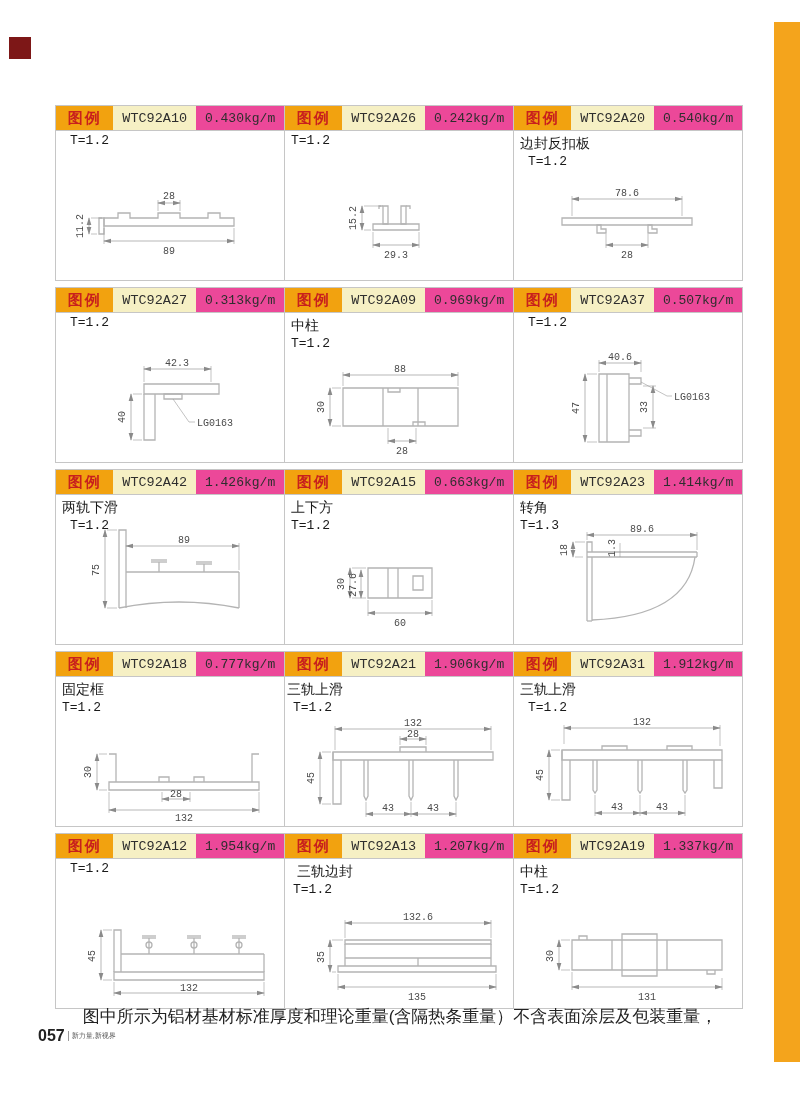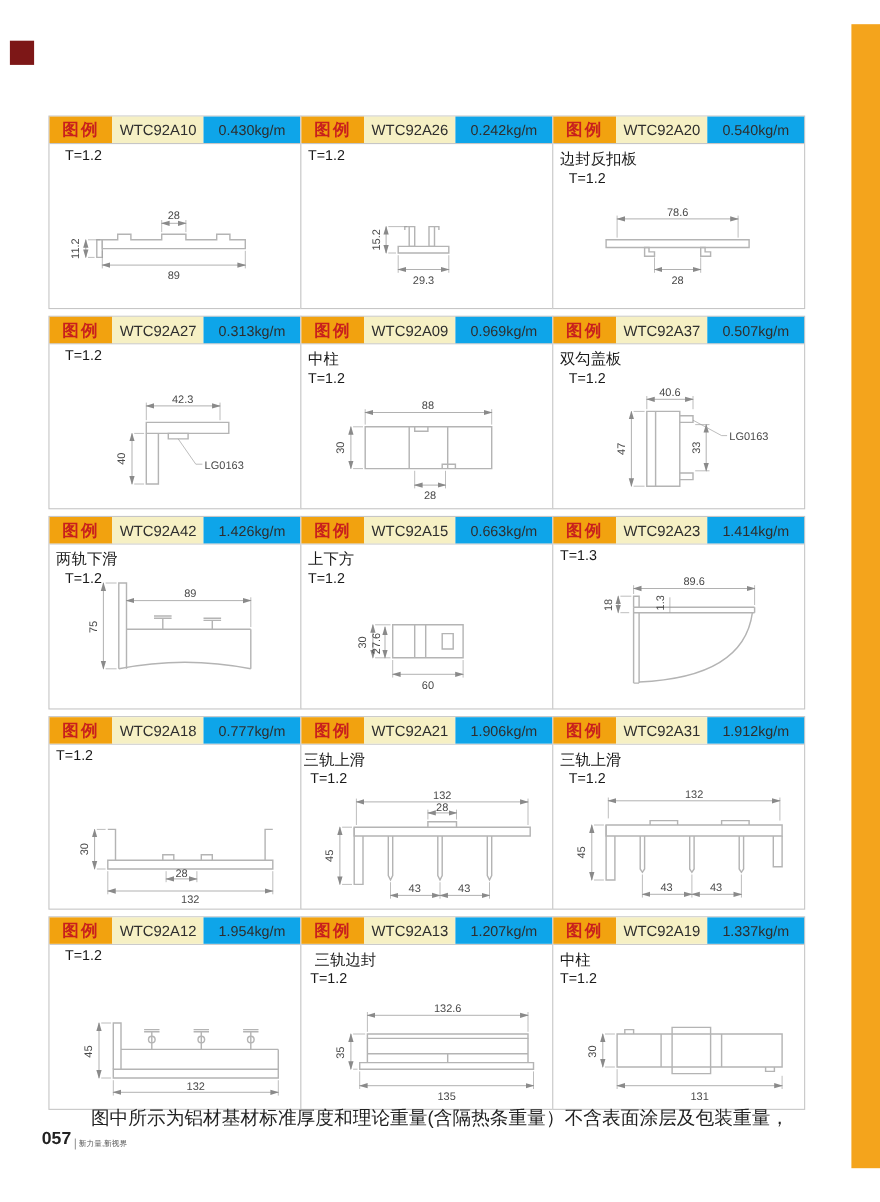--- a/index.html
+++ b/index.html
@@ -1,42 +1,42 @@
 <!DOCTYPE html>
 <html><head>
 <meta charset="utf-8">
 <style>
   html,body{margin:0;padding:0;background:#ffffff;}
   .page{position:relative;width:800px;height:1093px;background:#ffffff;overflow:hidden;
         font-family:"Liberation Sans","DejaVu Sans",sans-serif;color:#1a1a1a;}
   .brand-mark{position:absolute;left:9px;top:37px;width:22px;height:22px;background:#7d1717;}
   .edge-band{position:absolute;right:0;top:22px;width:26px;height:1040px;background:#f4a41c;}
-  .grid{position:absolute;left:44px;top:105px;width:692px;}
+  .grid{position:absolute;left:55px;top:105px;width:692px;font-family:Liberation Mono, monospace;}
   .row{display:flex;margin-bottom:6px;}
   .cell{width:230px;height:176px;border:1px solid #c6c6c6;box-sizing:border-box;
         background:#fff;position:relative;}
   .cell + .cell{margin-left:-1px;}
   .cell-header{display:flex;height:24px;border-bottom:1px solid #c6c6c6;}
   .legend-box{width:58px;background:#f2a20f;color:#c8201d;font-weight:bold;font-size:15px;
         display:flex;align-items:center;justify-content:center;letter-spacing:2px;}
   .code-box{width:84px;background:#f6f0c4;color:#2e2e2e;font-size:13.5px;
         display:flex;align-items:center;justify-content:center;text-align:center;}
-  .weight-box{width:89px;background:#0ea5e9;color:#2e2e2e;font-size:13px;
+  .weight-box{width:89px;background:#ec4899;color:#2e2e2e;font-size:13px;
         display:flex;align-items:center;justify-content:center;}
   .pname{margin:5px 0 0 6px;font-size:14px;line-height:16px;}
   .pthk{margin:2px 0 0 14px;font-size:13px;}
   .drawing{position:absolute;left:3px;top:58px;width:220px;height:112px;}
   .p{fill:none;stroke:#b4b4b4;stroke-width:1.3;}
   .d{stroke:#9a9a9a;stroke-width:0.7;fill:none;marker-start:url(#ar);marker-end:url(#ar);}
   .e{stroke:#9a9a9a;stroke-width:0.6;fill:none;}
   .t{font-size:10px;fill:#4a4a4a;text-anchor:middle;}
   .tn{font-size:10px;fill:#4a4a4a;text-anchor:start;}
   .footnote{position:absolute;left:0;top:1008px;width:800px;text-align:center;
         font-size:17px;line-height:17px;color:#222;}
-  .pagenum-wrap{position:absolute;left:38px;top:1027px;display:flex;align-items:flex-end;}
+  .pagenum-wrap{position:absolute;left:38px;top:1027px;display:flex;align-items:center;}
   .pagenum{font-size:16px;font-weight:bold;color:#222;}
   .tagline{font-size:7px;color:#555;border-left:1px solid #999;padding-left:3px;margin-left:3px;}
 </style>
 </head>
 <body>
 
 <svg width="0" height="0" style="position:absolute" aria-hidden="true">
   <defs>
     <marker id="ar" viewBox="0 0 10 10" refX="9" refY="5" markerWidth="8" markerHeight="8" orient="auto-start-reverse" markerUnits="userSpaceOnUse">
       <path d="M0,2 L10,5 L0,8 z" fill="#8a8a8a"></path>
@@ -179,21 +179,20 @@
           <text class="t" x="114" y="108">28</text>
         </svg>
       </div>
 
       <div class="cell">
         <div class="cell-header">
           <div class="legend-box">图例</div>
           <div class="code-box">WTC92A37</div>
           <div class="weight-box">0.507kg/m</div>
         </div>
-        <div class="pname">双勾盖板</div>
         <div class="pthk">T=1.2</div>
         <svg class="drawing" viewBox="0 0 220 112">
           <path class="p" d="M82,28 h30 v68 h-30 z"></path>
           <line class="p" x1="90" y1="28" x2="90" y2="96"></line>
           <path class="p" d="M112,32 h12 v6 h-12"></path>
             <path class="p" d="M112,84 h12 v6 h-12"></path>
           <line class="e" x1="82" y1="26" x2="82" y2="14"></line>
             <line class="e" x1="124" y1="26" x2="124" y2="14"></line>
           <line class="d" x1="82" y1="17" x2="124" y2="17"></line>
           <text class="t" x="103" y="14">40.6</text>
@@ -267,20 +266,21 @@
           <text class="t" x="112" y="98">60</text>
         </svg>
       </div>
 
       <div class="cell">
         <div class="cell-header">
           <div class="legend-box">图例</div>
           <div class="code-box">WTC92A23</div>
           <div class="weight-box">1.414kg/m</div>
         </div>
+        <div class="pname">转角</div>
         <div class="pthk" style="margin-left:6px">T=1.3</div>
         <svg class="drawing" viewBox="0 0 220 112" style="top:46px">
           <line class="p" x1="70" y1="36" x2="180" y2="36"></line>
           <line class="p" x1="70" y1="41" x2="180" y2="41"></line>
           <line class="p" x1="180" y1="36" x2="180" y2="41"></line>
           <line class="p" x1="70" y1="36" x2="70" y2="105"></line>
           <line class="p" x1="75" y1="41" x2="75" y2="105"></line>
           <line class="p" x1="70" y1="105" x2="75" y2="105"></line>
           <path class="p" d="M70,36 v-10 h5 v10"></path>
           <path class="p" d="M178,41 Q170,100 75,104"></path>
@@ -299,20 +299,21 @@
     </div>
 
     <div class="row">
 
       <div class="cell">
         <div class="cell-header">
           <div class="legend-box">图例</div>
           <div class="code-box">WTC92A18</div>
           <div class="weight-box">0.777kg/m</div>
         </div>
+        <div class="pname">固定框</div>
         <div class="pthk" style="margin-left:6px">T=1.2</div>
         <svg class="drawing" viewBox="0 0 220 112">
           <path class="p" d="M50,72 h150 v8 h-150 z"></path>
           <path class="p" d="M50,44 h7 v28"></path>
             <path class="p" d="M200,44 h-7 v28"></path>
           <path class="p" d="M100,72 v-5 h10 v5"></path>
             <path class="p" d="M135,72 v-5 h10 v5"></path>
           <line class="d" x1="38" y1="44" x2="38" y2="80"></line>
           <line class="e" x1="40" y1="44" x2="48" y2="44"></line>
             <line class="e" x1="40" y1="80" x2="48" y2="80"></line>

